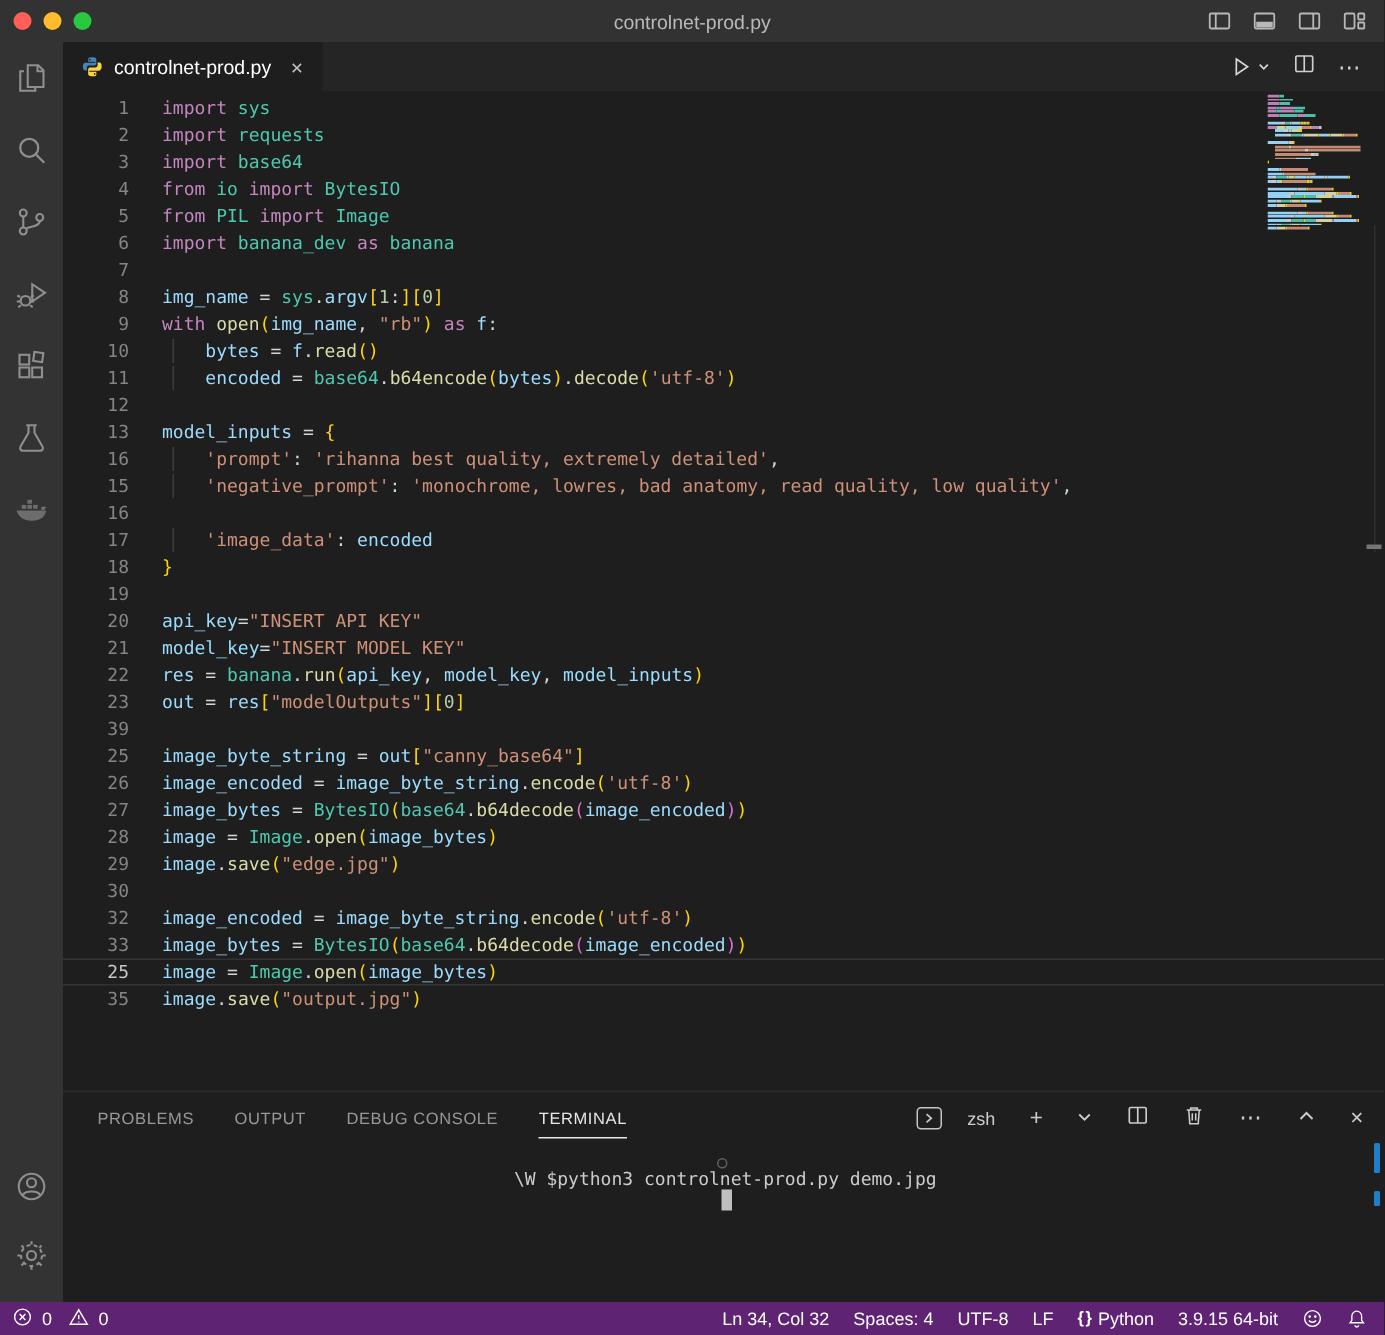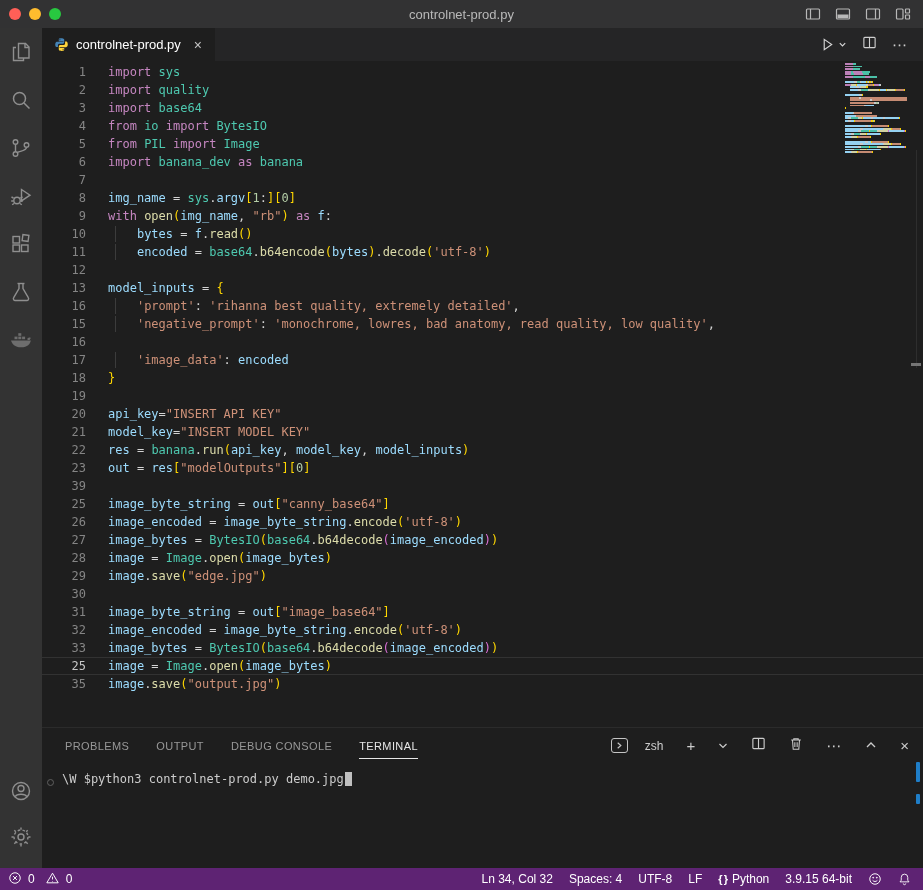--- a/index.html
+++ b/index.html
@@ -63,21 +63,21 @@
   .panel-tabs { display:flex; gap:27px; padding-left:23px; }
   .ptab { font-size:11px; letter-spacing:.4px; color:#989898; cursor:pointer; position:relative; padding:4px 0; }
   .ptab.active { color:#e7e7e7; }
   .ptab.active::after { content:''; position:absolute; left:0; right:0; bottom:-3px; height:1px; background:#e7e7e7; }
   .panel-actions { margin-left:auto; display:flex; align-items:center; gap:23px; padding-right:14px; color:#cccccc; }
   .term-badge { width:17px; height:15px; border:1px solid #c5c5c5; border-radius:3px;
                 display:flex; align-items:center; justify-content:center; }
   .shell-label { font-size:12px; color:#cccccc; margin-left:-6px; }
   .pa-text { font-size:15px; line-height:1; color:#cccccc; }
   .terminal-body { padding:9px 0 0 2px; font-family:"DejaVu Sans Mono", monospace; font-size:12px; color:#cccccc; }
-  .term-row { display:flex; align-items:flex-end; }
+  .term-row { display:flex; align-items:center;flex-direction:column; }
   .term-circle { width:7px; height:7px; border:1px solid #5f5f5f; border-radius:50%; margin:0 8px 0 3px; flex-shrink:0; }
   .term-text { white-space:pre; }
   .term-cursor { display:inline-block; width:7px; height:14px; background:#bfbfbf; margin-left:1px; vertical-align:-2px; }
   .term-mark-a { position:absolute; right:3px; top:34px; width:4px; height:20px; background:#1f7ec8; border-radius:1px; }
   .term-mark-b { position:absolute; right:3px; top:66px; width:4px; height:10px; background:#1f7ec8; border-radius:1px; }
 
   
   .statusbar { height:22px; background:#5e2373; color:#ffffff; display:flex; align-items:center;
                font-size:12px; padding:0 12px 0 8px; flex-shrink:0; }
   .sb-left { display:flex; align-items:center; gap:4px; }
@@ -228,21 +228,21 @@
                 <line x1="8" y1="2.5" x2="8" y2="13.5"></line>
               </svg>
           </span>
           <span class="more-dots">⋯</span>
         </div>
       </div>
 
       <div class="editor-wrap">
         <div class="code-area">
             <div class="row"><div class="gutter">1</div><div class="code"><span class="tok tok-k">import </span><span class="tok tok-m">sys</span></div></div>
-            <div class="row"><div class="gutter">2</div><div class="code"><span class="tok tok-k">import </span><span class="tok tok-m">quality</span></div></div>
+            <div class="row"><div class="gutter">2</div><div class="code"><span class="tok tok-k">import </span><span class="tok tok-m">requests</span></div></div>
             <div class="row"><div class="gutter">3</div><div class="code"><span class="tok tok-k">import </span><span class="tok tok-m">base64</span></div></div>
             <div class="row"><div class="gutter">4</div><div class="code"><span class="tok tok-k">from </span><span class="tok tok-m">io</span><span class="tok tok-k"> import </span><span class="tok tok-m">BytesIO</span></div></div>
             <div class="row"><div class="gutter">5</div><div class="code"><span class="tok tok-k">from </span><span class="tok tok-m">PIL</span><span class="tok tok-k"> import </span><span class="tok tok-m">Image</span></div></div>
             <div class="row"><div class="gutter">6</div><div class="code"><span class="tok tok-k">import </span><span class="tok tok-m">banana_dev</span><span class="tok tok-k"> as </span><span class="tok tok-m">banana</span></div></div>
             <div class="row"><div class="gutter">7</div><div class="code"></div></div>
             <div class="row"><div class="gutter">8</div><div class="code"><span class="tok tok-v">img_name</span><span class="tok tok-p"> = </span><span class="tok tok-m">sys</span><span class="tok tok-p">.</span><span class="tok tok-v">argv</span><span class="tok tok-b1">[</span><span class="tok tok-n">1</span><span class="tok tok-p">:</span><span class="tok tok-b1">][</span><span class="tok tok-n">0</span><span class="tok tok-b1">]</span></div></div>
             <div class="row"><div class="gutter">9</div><div class="code"><span class="tok tok-k">with </span><span class="tok tok-f">open</span><span class="tok tok-b1">(</span><span class="tok tok-v">img_name</span><span class="tok tok-p">, </span><span class="tok tok-s">"rb"</span><span class="tok tok-b1">)</span><span class="tok tok-k"> as </span><span class="tok tok-v">f</span><span class="tok tok-p">:</span></div></div>
             <div class="row"><div class="gutter">10</div><div class="code"><span class="tok tok-g">    </span><span class="tok tok-v">bytes</span><span class="tok tok-p"> = </span><span class="tok tok-v">f</span><span class="tok tok-p">.</span><span class="tok tok-f">read</span><span class="tok tok-b1">()</span></div></div>
             <div class="row"><div class="gutter">11</div><div class="code"><span class="tok tok-g">    </span><span class="tok tok-v">encoded</span><span class="tok tok-p"> = </span><span class="tok tok-m">base64</span><span class="tok tok-p">.</span><span class="tok tok-f">b64encode</span><span class="tok tok-b1">(</span><span class="tok tok-v">bytes</span><span class="tok tok-b1">)</span><span class="tok tok-p">.</span><span class="tok tok-f">decode</span><span class="tok tok-b1">(</span><span class="tok tok-s">'utf-8'</span><span class="tok tok-b1">)</span></div></div>
             <div class="row"><div class="gutter">12</div><div class="code"></div></div>
@@ -257,21 +257,20 @@
             <div class="row"><div class="gutter">21</div><div class="code"><span class="tok tok-v">model_key</span><span class="tok tok-p">=</span><span class="tok tok-s">"INSERT MODEL KEY"</span></div></div>
             <div class="row"><div class="gutter">22</div><div class="code"><span class="tok tok-v">res</span><span class="tok tok-p"> = </span><span class="tok tok-m">banana</span><span class="tok tok-p">.</span><span class="tok tok-f">run</span><span class="tok tok-b1">(</span><span class="tok tok-v">api_key</span><span class="tok tok-p">, </span><span class="tok tok-v">model_key</span><span class="tok tok-p">, </span><span class="tok tok-v">model_inputs</span><span class="tok tok-b1">)</span></div></div>
             <div class="row"><div class="gutter">23</div><div class="code"><span class="tok tok-v">out</span><span class="tok tok-p"> = </span><span class="tok tok-v">res</span><span class="tok tok-b1">[</span><span class="tok tok-s">"modelOutputs"</span><span class="tok tok-b1">][</span><span class="tok tok-n">0</span><span class="tok tok-b1">]</span></div></div>
             <div class="row"><div class="gutter">39</div><div class="code"></div></div>
             <div class="row"><div class="gutter">25</div><div class="code"><span class="tok tok-v">image_byte_string</span><span class="tok tok-p"> = </span><span class="tok tok-v">out</span><span class="tok tok-b1">[</span><span class="tok tok-s">"canny_base64"</span><span class="tok tok-b1">]</span></div></div>
             <div class="row"><div class="gutter">26</div><div class="code"><span class="tok tok-v">image_encoded</span><span class="tok tok-p"> = </span><span class="tok tok-v">image_byte_string</span><span class="tok tok-p">.</span><span class="tok tok-f">encode</span><span class="tok tok-b1">(</span><span class="tok tok-s">'utf-8'</span><span class="tok tok-b1">)</span></div></div>
             <div class="row"><div class="gutter">27</div><div class="code"><span class="tok tok-v">image_bytes</span><span class="tok tok-p"> = </span><span class="tok tok-m">BytesIO</span><span class="tok tok-b1">(</span><span class="tok tok-m">base64</span><span class="tok tok-p">.</span><span class="tok tok-f">b64decode</span><span class="tok tok-b2">(</span><span class="tok tok-v">image_encoded</span><span class="tok tok-b2">)</span><span class="tok tok-b1">)</span></div></div>
             <div class="row"><div class="gutter">28</div><div class="code"><span class="tok tok-v">image</span><span class="tok tok-p"> = </span><span class="tok tok-m">Image</span><span class="tok tok-p">.</span><span class="tok tok-f">open</span><span class="tok tok-b1">(</span><span class="tok tok-v">image_bytes</span><span class="tok tok-b1">)</span></div></div>
             <div class="row"><div class="gutter">29</div><div class="code"><span class="tok tok-v">image</span><span class="tok tok-p">.</span><span class="tok tok-f">save</span><span class="tok tok-b1">(</span><span class="tok tok-s">"edge.jpg"</span><span class="tok tok-b1">)</span></div></div>
             <div class="row"><div class="gutter">30</div><div class="code"></div></div>
-            <div class="row"><div class="gutter">31</div><div class="code"><span class="tok tok-v">image_byte_string</span><span class="tok tok-p"> = </span><span class="tok tok-v">out</span><span class="tok tok-b1">[</span><span class="tok tok-s">"image_base64"</span><span class="tok tok-b1">]</span></div></div>
             <div class="row"><div class="gutter">32</div><div class="code"><span class="tok tok-v">image_encoded</span><span class="tok tok-p"> = </span><span class="tok tok-v">image_byte_string</span><span class="tok tok-p">.</span><span class="tok tok-f">encode</span><span class="tok tok-b1">(</span><span class="tok tok-s">'utf-8'</span><span class="tok tok-b1">)</span></div></div>
             <div class="row"><div class="gutter">33</div><div class="code"><span class="tok tok-v">image_bytes</span><span class="tok tok-p"> = </span><span class="tok tok-m">BytesIO</span><span class="tok tok-b1">(</span><span class="tok tok-m">base64</span><span class="tok tok-p">.</span><span class="tok tok-f">b64decode</span><span class="tok tok-b2">(</span><span class="tok tok-v">image_encoded</span><span class="tok tok-b2">)</span><span class="tok tok-b1">)</span></div></div>
             <div class="row current"><div class="gutter">25</div><div class="code"><span class="tok tok-v">image</span><span class="tok tok-p"> = </span><span class="tok tok-m">Image</span><span class="tok tok-p">.</span><span class="tok tok-f">open</span><span class="tok tok-b1">(</span><span class="tok tok-v">image_bytes</span><span class="tok tok-b1">)</span></div></div>
             <div class="row"><div class="gutter">35</div><div class="code"><span class="tok tok-v">image</span><span class="tok tok-p">.</span><span class="tok tok-f">save</span><span class="tok tok-b1">(</span><span class="tok tok-s">"output.jpg"</span><span class="tok tok-b1">)</span></div></div>
           </div>
         <div class="minimap">
             <div class="mrow"><i style="width: 8px; background: rgb(197, 134, 192);"></i><i style="width: 3px; background: rgb(78, 201, 176);"></i></div>
             <div class="mrow"><i style="width: 8px; background: rgb(197, 134, 192);"></i><i style="width: 9px; background: rgb(78, 201, 176);"></i></div>
             <div class="mrow"><i style="width: 8px; background: rgb(197, 134, 192);"></i><i style="width: 7px; background: rgb(78, 201, 176);"></i></div>
             <div class="mrow"><i style="width: 6px; background: rgb(197, 134, 192);"></i><i style="width: 2px; background: rgb(78, 201, 176);"></i><i style="width: 9px; background: rgb(197, 134, 192);"></i><i style="width: 8px; background: rgb(78, 201, 176);"></i></div>

